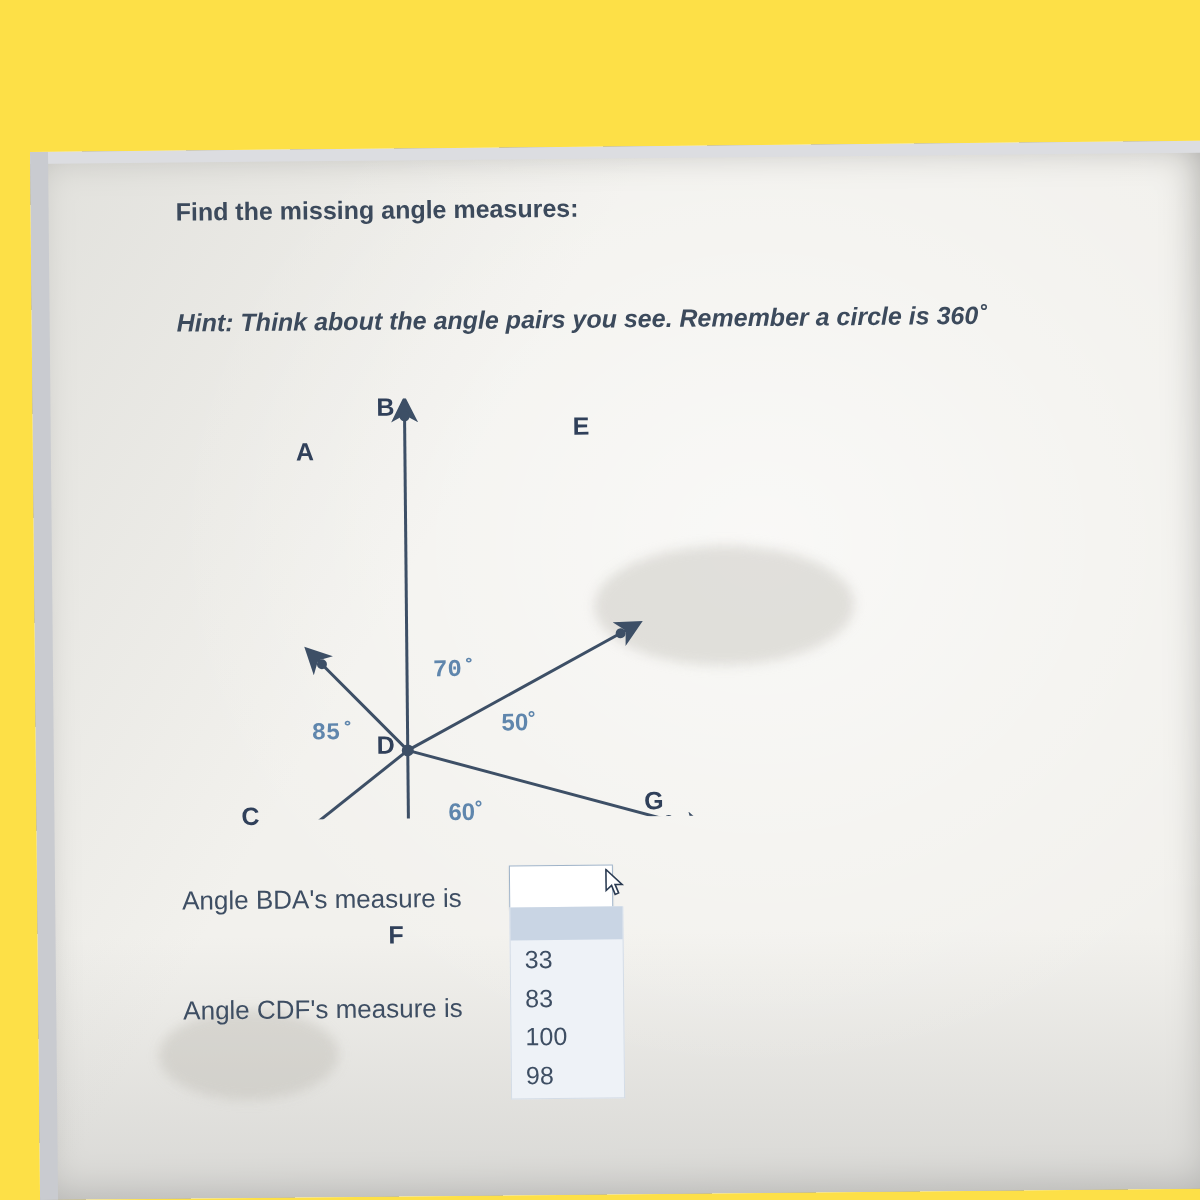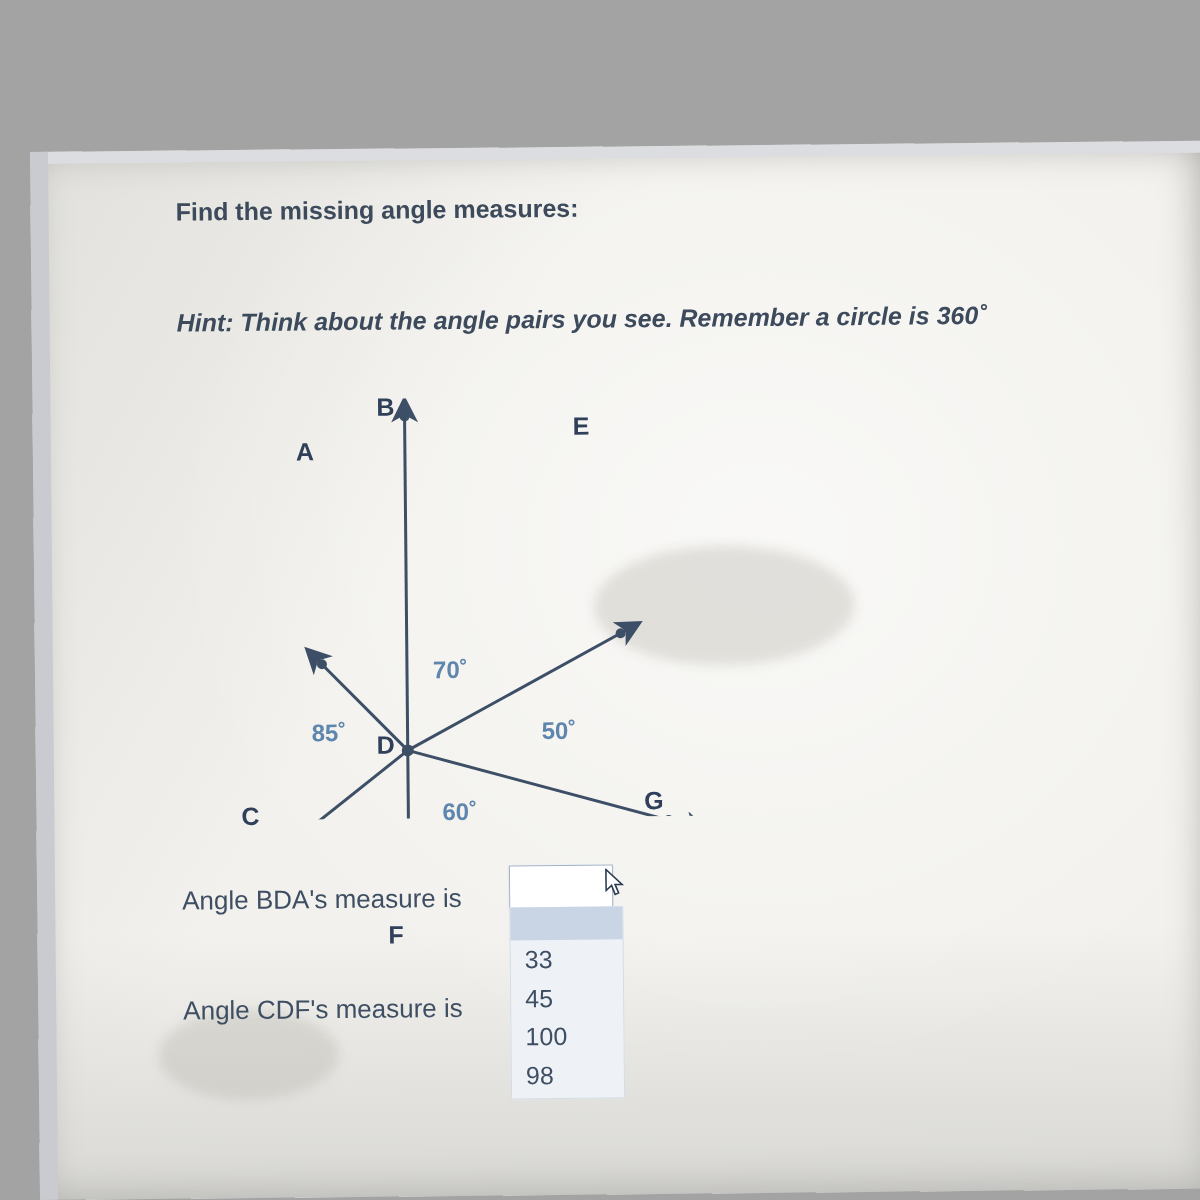--- a/index.html
+++ b/index.html
@@ -10,21 +10,21 @@
   body {
     width: 1200px;
     height: 1200px;
     overflow: hidden;
     font-family: "Liberation Sans", sans-serif;
   }
   #screen {
     position: relative;
     width: 1200px;
     height: 1200px;
-    background: #a3a3a3;
+    background: #fde047;
   }
   
   #page {
     position: absolute;
     left: 30px;
     top: 152px;
     width: 1172px;
     height: 1048px;
     background: #f2f1ed;
     transform: rotate(-0.55deg);
@@ -204,37 +204,37 @@
       </svg>
 
       <span class="fig-label" style="left:204px; top:-6px;">B</span>
       <span class="fig-label" style="left:123px; top:38px;">A</span>
       <span class="fig-label" style="left:400px; top:15px;">E</span>
       <span class="fig-label" style="left:201px; top:332px;">D</span>
       <span class="fig-label" style="left:65px;  top:402px;">C</span>
       <span class="fig-label" style="left:468px; top:390px;">G</span>
       <span class="fig-label" style="left:211px; top:522px;">F</span>
 
-      <span class="ang-label" style="left:258px; top:258px;">70˚</span>
-      <span class="ang-label" style="left:136px; top:320px;">85˚</span>
-      <span class="ang-label" style="left:326px; top:320px;margin-left:40px;">50˚</span>
-      <span class="ang-label" style="left:266px; top:400px;text-align:right;">60˚</span>
+      <span class="ang-label" style="left:258px; top:258px;font-family:Liberation Mono, monospace;">70˚</span>
+      <span class="ang-label" style="left:136px; top:320px;font-family:Liberation Mono, monospace;">85˚</span>
+      <span class="ang-label" style="left:326px; top:311px;">50˚</span>
+      <span class="ang-label" style="left:272px; top:400px;text-align:right;">60˚</span>
     </div>
 
     <div class="q-row" id="q1">Angle BDA's measure is</div>
     <div class="q-row" id="q2">Angle CDF's measure is</div>
 
     <div id="dropdown">
       <span style="display:block;padding:8px 10px;font-size:24px;color:#3e4e63;"></span>
     </div>
 
     <div id="dropdown-list">
       <div class="opt highlight"></div>
       <div class="opt">33</div>
-      <div class="opt">45</div>
+      <div class="opt">83</div>
       <div class="opt">100</div>
       <div class="opt">98</div>
     </div>
 
     <svg id="cursor" viewBox="0 0 22 30">
       <path d="M1,1 L1,22 L6.5,17 L10,26 L13.5,24.5 L10,16 L17,16 z" fill="#ffffff" stroke="#2b3b52" stroke-width="1.6"></path>
     </svg>
   </div>
 </div>
 

